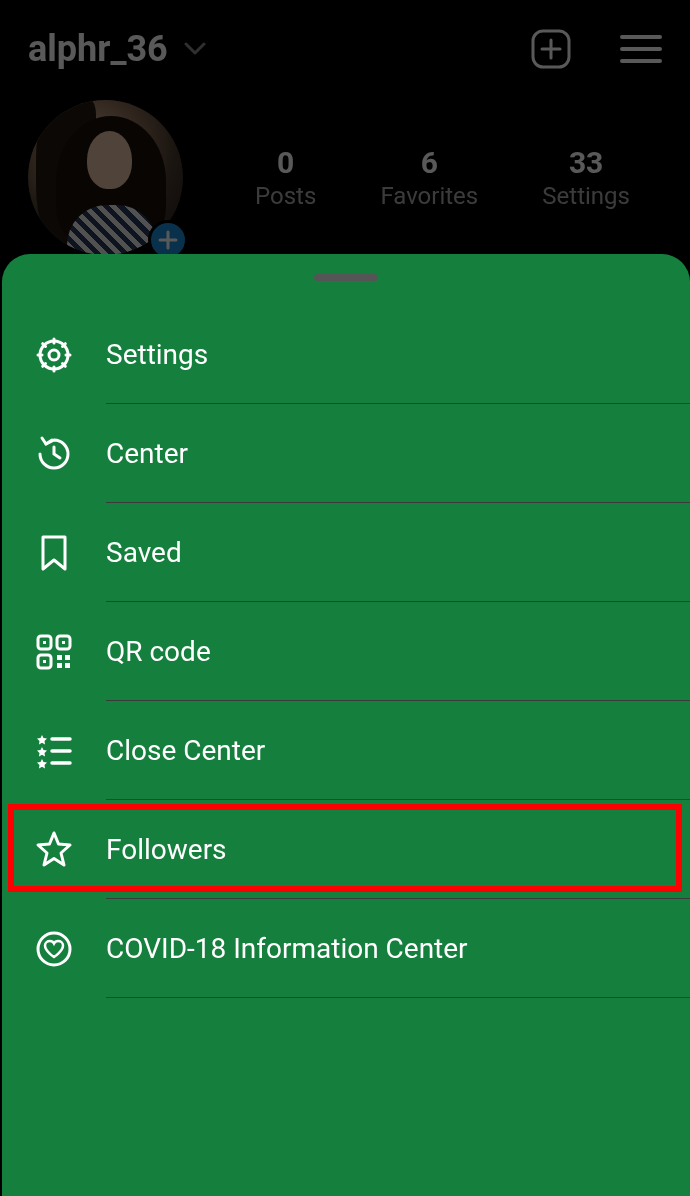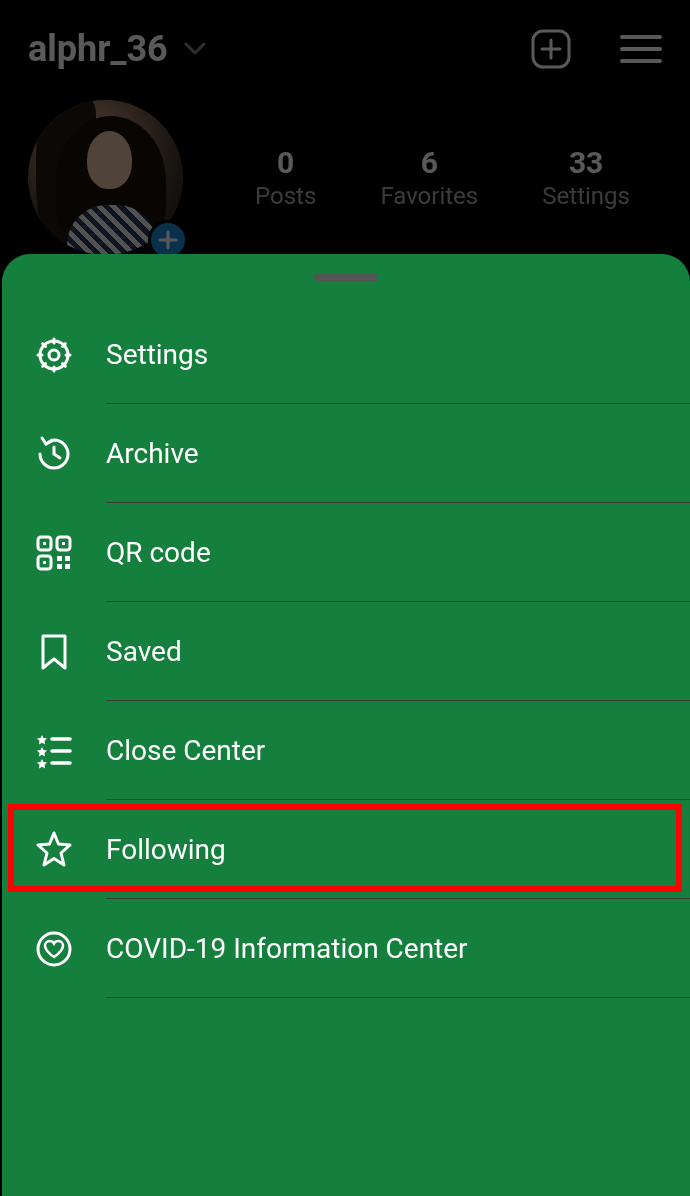--- a/index.html
+++ b/index.html
@@ -265,21 +265,31 @@
 
 
   <div class="menu-item">
     <div class="menu-icon">
       <svg width="40" height="40" viewBox="0 0 40 40" fill="none">
         <path d="M6 20 A14 14 0 1 0 20 6 L12 10" stroke="#fff" stroke-width="3" stroke-linecap="round" stroke-linejoin="round"></path>
         <path d="M8 4 L12 10 L18 6" stroke="#fff" stroke-width="3" stroke-linecap="round" stroke-linejoin="round" fill="none"></path>
         <path d="M20 13 V20 L26 24" stroke="#fff" stroke-width="3" stroke-linecap="round"></path>
       </svg>
     </div>
-    <span class="menu-label">Archive</span>
+    <span class="menu-label">Center</span>
+    <div class="menu-divider"></div>
+  </div>
+
+  <div class="menu-item">
+    <div class="menu-icon">
+      <svg width="40" height="40" viewBox="0 0 40 40" fill="none">
+        <path d="M9 4 H31 V36 L20 27 L9 36 Z" stroke="#fff" stroke-width="3" stroke-linejoin="round"></path>
+      </svg>
+    </div>
+    <span class="menu-label">Saved</span>
     <div class="menu-divider"></div>
   </div>
 
   <div class="menu-item">
     <div class="menu-icon">
       <svg width="40" height="40" viewBox="0 0 40 40" fill="none">
         <rect x="4" y="4" width="13" height="13" rx="3" stroke="#fff" stroke-width="3"></rect>
         <rect x="23" y="4" width="13" height="13" rx="3" stroke="#fff" stroke-width="3"></rect>
         <rect x="4" y="23" width="13" height="13" rx="3" stroke="#fff" stroke-width="3"></rect>
         <rect x="9" y="9" width="3" height="3" fill="#fff"></rect>
@@ -291,55 +301,45 @@
         <rect x="31" y="31" width="5" height="5" fill="#fff"></rect>
       </svg>
     </div>
     <span class="menu-label">QR code</span>
     <div class="menu-divider"></div>
   </div>
 
   <div class="menu-item">
     <div class="menu-icon">
       <svg width="40" height="40" viewBox="0 0 40 40" fill="none">
-        <path d="M9 4 H31 V36 L20 27 L9 36 Z" stroke="#fff" stroke-width="3" stroke-linejoin="round"></path>
-      </svg>
-    </div>
-    <span class="menu-label">Saved</span>
-    <div class="menu-divider"></div>
-  </div>
-
-  <div class="menu-item">
-    <div class="menu-icon">
-      <svg width="40" height="40" viewBox="0 0 40 40" fill="none">
         <path d="M18 8 H36 M18 20 H36 M18 32 H36" stroke="#fff" stroke-width="3.5" stroke-linecap="round"></path>
         <path d="M8 4 L9.5 7 L13 7.5 L10.5 10 L11 13.5 L8 11.8 L5 13.5 L5.5 10 L3 7.5 L6.5 7 Z" fill="#fff"></path>
         <path d="M8 16 L9.5 19 L13 19.5 L10.5 22 L11 25.5 L8 23.8 L5 25.5 L5.5 22 L3 19.5 L6.5 19 Z" fill="#fff"></path>
         <path d="M8 28 L9.5 31 L13 31.5 L10.5 34 L11 37.5 L8 35.8 L5 37.5 L5.5 34 L3 31.5 L6.5 31 Z" fill="#fff"></path>
       </svg>
     </div>
     <span class="menu-label">Close Center</span>
     <div class="menu-divider"></div>
   </div>
 
   <div class="menu-item">
     <div class="menu-icon">
       <svg width="40" height="40" viewBox="0 0 40 40" fill="none">
         <path d="M20 3 L24.5 14 L36 15 L27 23 L30 35 L20 28.5 L10 35 L13 23 L4 15 L15.5 14 Z" stroke="#fff" stroke-width="3" stroke-linejoin="round"></path>
       </svg>
     </div>
-    <span class="menu-label">Following</span>
+    <span class="menu-label">Followers</span>
     <div class="menu-divider"></div>
   </div>
 
   <div class="menu-item">
     <div class="menu-icon">
       <svg width="40" height="40" viewBox="0 0 40 40" fill="none">
         <circle cx="20" cy="20" r="16" stroke="#fff" stroke-width="3"></circle>
         <path d="M20 28 C20 28 11 22 11 16.5 C11 13.5 13.5 12 16 12 C18 12 19.5 13.5 20 14.5 C20.5 13.5 22 12 24 12 C26.5 12 29 13.5 29 16.5 C29 22 20 28 20 28 Z" stroke="#fff" stroke-width="2.5" fill="none"></path>
       </svg>
     </div>
-    <span class="menu-label">COVID-19 Information Center</span>
+    <span class="menu-label">COVID-18 Information Center</span>
     <div class="menu-divider"></div>
   </div>
 </div>
 
 <div class="highlight-box" style="left:8px;top:804px;width:674px;height:88px;"></div>
 
 </body></html>

